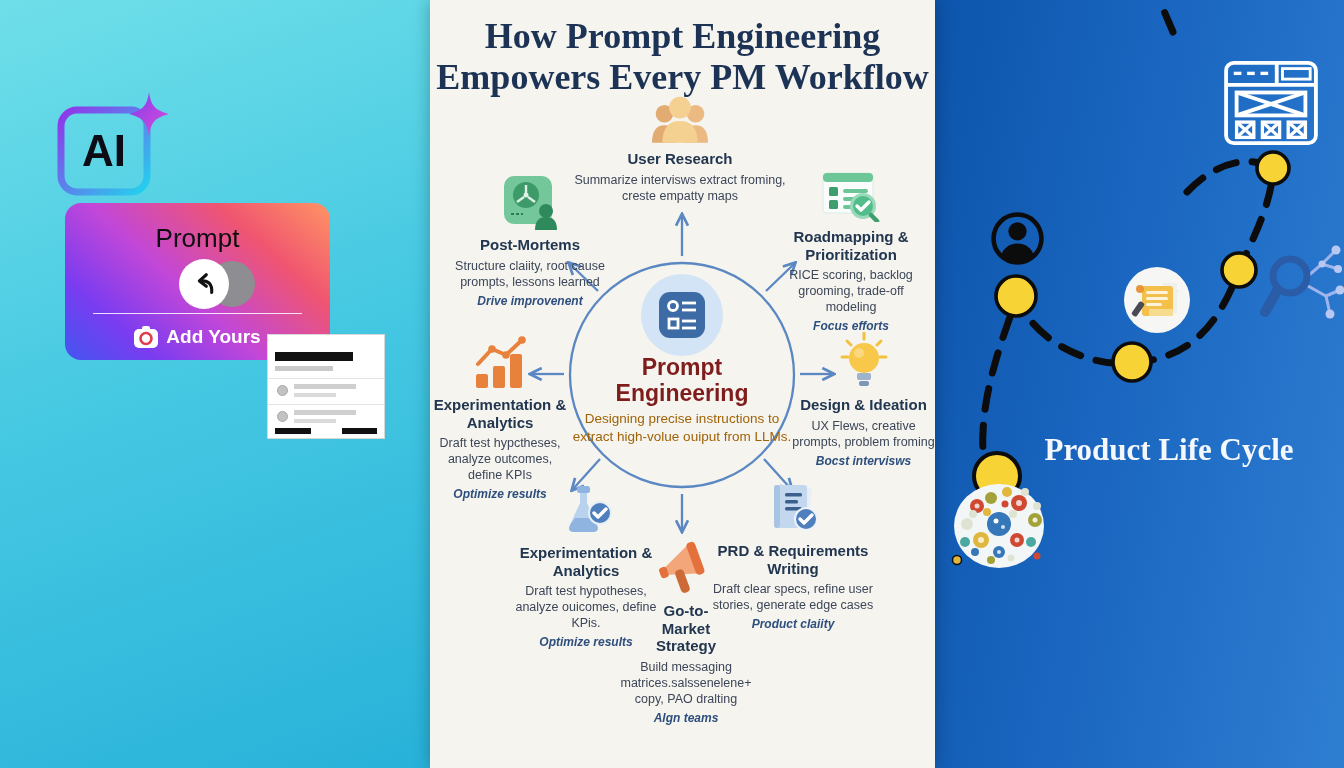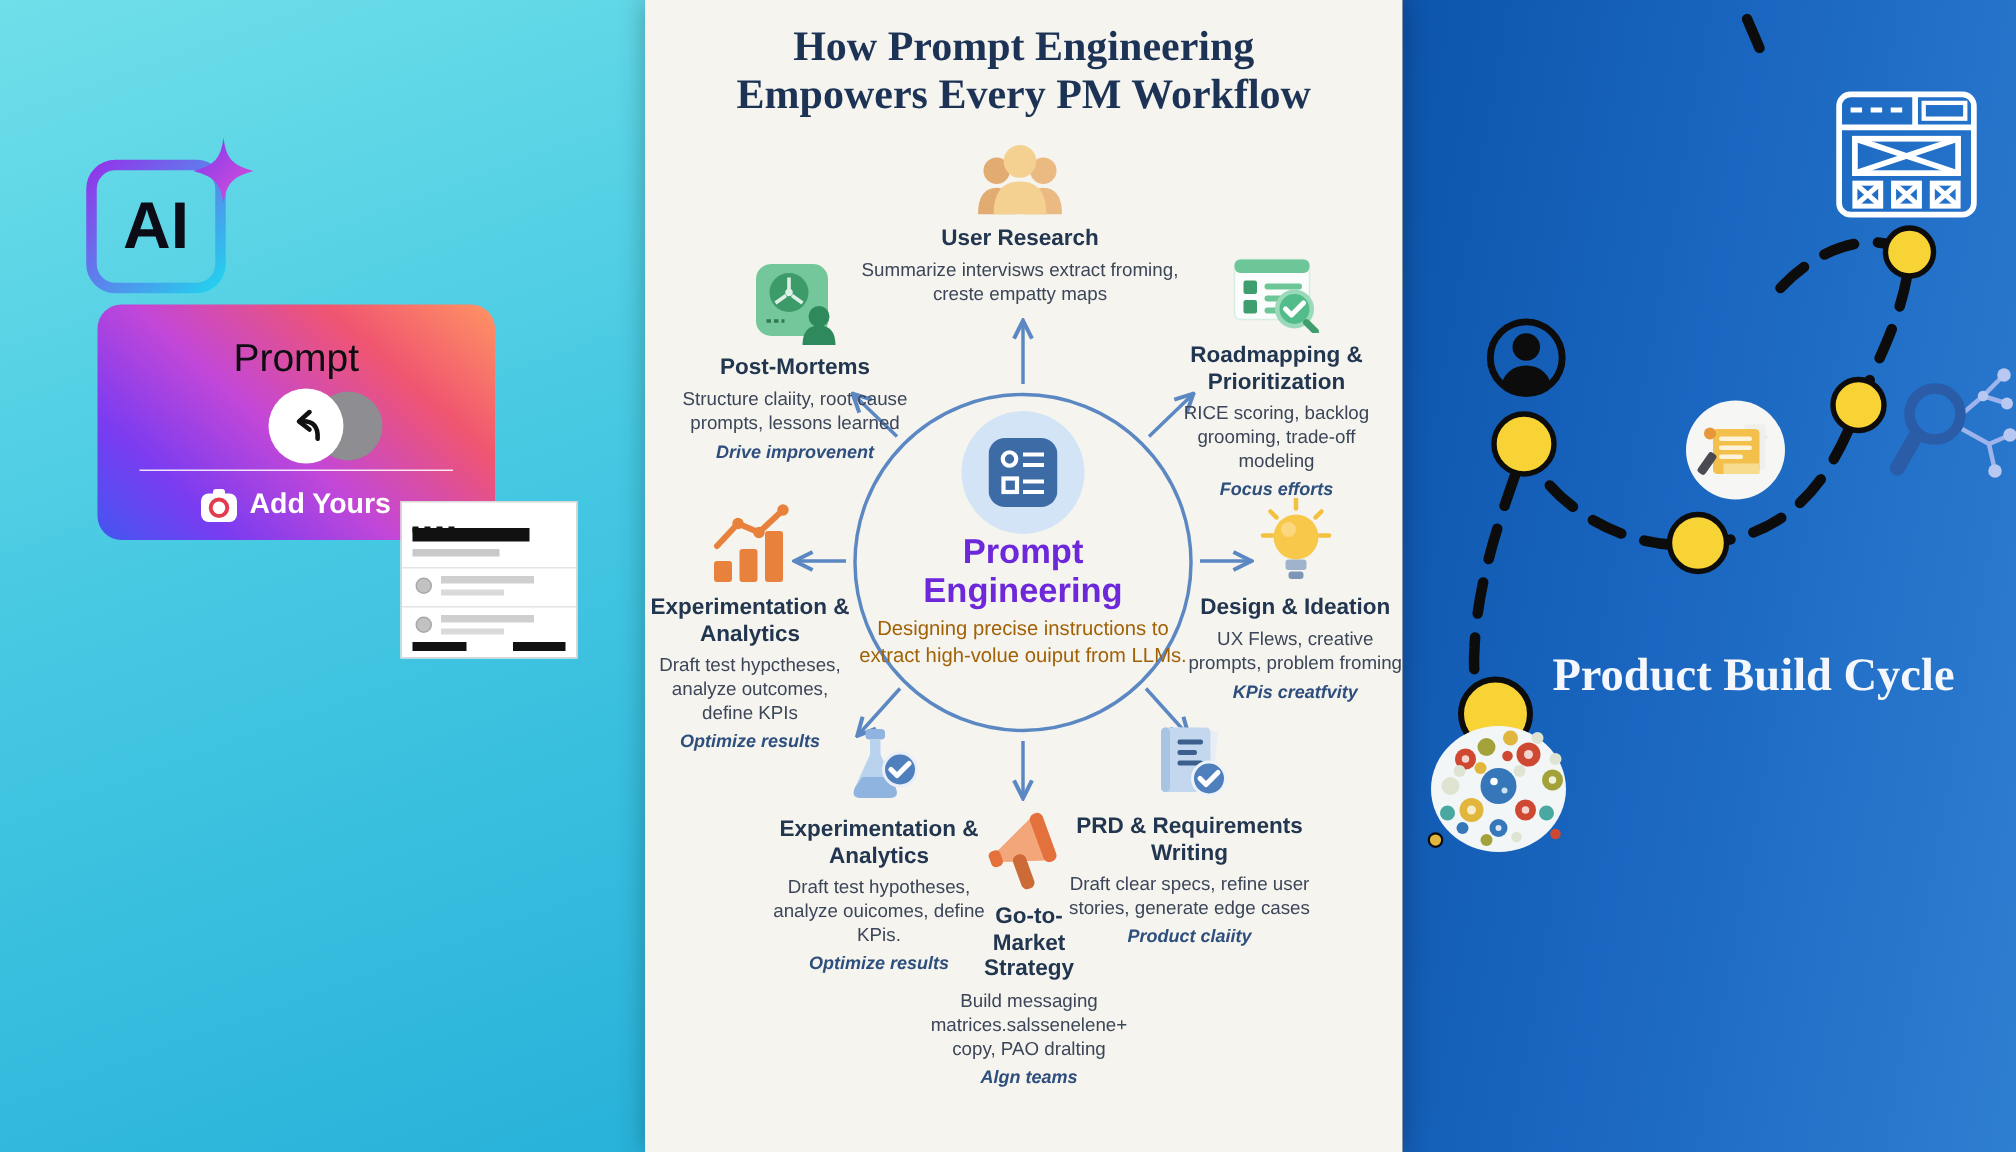--- a/index.html
+++ b/index.html
@@ -8,31 +8,31 @@
   
   .panel{position:absolute;top:0;height:768px;}
   #left-panel{left:0;width:430px;
     background:linear-gradient(160deg,#6fdfe9 0%,#45c8e2 48%,#28b1d9 100%);}
   #center-panel{left:430px;width:505px;background:#f5f4ef;
     box-shadow:0 0 16px rgba(0,0,0,.28);z-index:2;}
   #right-panel{left:935px;width:409px;
     background:linear-gradient(100deg,#0d55ac 0%,#1a66c0 45%,#2e7ed2 100%);}
   
   #main-title{position:absolute;top:16px;left:0;width:100%;text-align:center;
-    font-family:"Liberation Serif",serif;font-weight:bold;font-size:28px;
+    font-family:"Liberation Serif",serif;font-weight:bold;font-size:36px;
     line-height:1.14;color:#1c3355;}
   .node{position:absolute;text-align:center;}
   .node-icon{display:flex;justify-content:center;}
   .node-title{font-weight:bold;font-size:15px;color:#223650;line-height:1.18;margin-top:6px;}
   .node-desc{font-size:12.5px;color:#3c4658;line-height:1.28;margin-top:4px;}
   .node-tag{font-size:12px;font-style:italic;font-weight:bold;color:#2e4f7d;margin-top:4px;}
   #hub-icon-bg{position:absolute;left:211px;top:274px;width:82px;height:82px;
     border-radius:50%;background:#d3e4f6;display:flex;align-items:center;justify-content:center;}
   #hub-title{position:absolute;left:152px;top:354px;width:200px;text-align:center;
-    font-weight:bold;font-size:23px;line-height:1.15;color:#6d28d9;}
+    font-weight:bold;font-size:23px;line-height:1.15;color:#7f1d1d;}
   #hub-desc{position:absolute;left:134px;top:410px;width:236px;text-align:center;
     font-size:13.5px;line-height:1.35;color:#a16207;}
   .overlay{position:absolute;left:0;top:0;pointer-events:none;}
   
   #ai-logo{position:absolute;left:55px;top:90px;width:125px;height:115px;}
   #ai-logo-text{position:absolute;left:6px;top:20px;width:86px;height:82px;
     display:flex;align-items:center;justify-content:center;
     font-size:44px;font-weight:bold;color:#0c0c16;}
   #prompt-card{position:absolute;left:65px;top:203px;width:265px;height:157px;
     border-radius:16px;z-index:1;
@@ -246,21 +246,21 @@
             <line x1="47" y1="25" x2="41" y2="25"></line>
           </g>
           <circle cx="25" cy="26" r="15" fill="#f7c84a"></circle>
           <circle cx="20" cy="21" r="5" fill="#fbdc8a" opacity="0.8"></circle>
           <rect x="18" y="41" width="14" height="7" rx="2" fill="#9fb3cc"></rect>
           <rect x="20" y="49" width="10" height="5" rx="2" fill="#7e97b8"></rect>
         </svg>
       </div>
       <div class="node-title">Design &amp; Ideation</div>
       <div class="node-desc">UX Flews, creative prompts, problem froming</div>
-      <div class="node-tag">KPis creatfvity</div>
+      <div class="node-tag">Bocst intervisws</div>
     </div>
 
     <div class="node" style="left:82px;top:486px;width:148px;">
       <div class="node-icon">
         <svg width="58" height="52" viewBox="0 0 58 52">
           <rect x="20" y="0" width="13" height="7" rx="2.5" fill="#8fb4e0"></rect>
           <path d="M23 7 L30 7 L30 17 L40 39 Q43 46 36 46 L17 46 Q10 46 13 39 L23 17 Z" fill="#b9d3ef"></path>
           <path d="M18 32 L35 32 L40 39 Q43 46 36 46 L17 46 Q10 46 13 39 Z" fill="#8fb4e0"></path>
           <circle cx="43" cy="27" r="11" fill="#4f7fbc" stroke="#e8eff8" stroke-width="2"></circle>
           <path d="M37 27 l4 4 l8 -8" stroke="#fff" stroke-width="3.4" fill="none" stroke-linecap="round" stroke-linejoin="round"></path>
@@ -422,16 +422,16 @@
         <circle cx="90" cy="58" r="4" fill="#dfe3d2"></circle>
         <circle cx="58" cy="56" r="3.5" fill="#cf4832"></circle>
         <circle cx="44" cy="112" r="4" fill="#a3a23a"></circle>
         <circle cx="64" cy="110" r="3.5" fill="#dfe3d2"></circle>
         <circle cx="28" cy="104" r="4" fill="#3577b8"></circle>
         <circle cx="10" cy="112" r="4.5" fill="#e0b63c" stroke="#0c0c0c" stroke-width="1.5"></circle>
         <circle cx="90" cy="108" r="3.5" fill="#cf4832"></circle>
       </g>
     </svg>
 
-    <div id="plc-title">Product Build Cycle</div>
+    <div id="plc-title">Product Life Cycle</div>
   </div>
 
 </div>
 
 </body></html>

